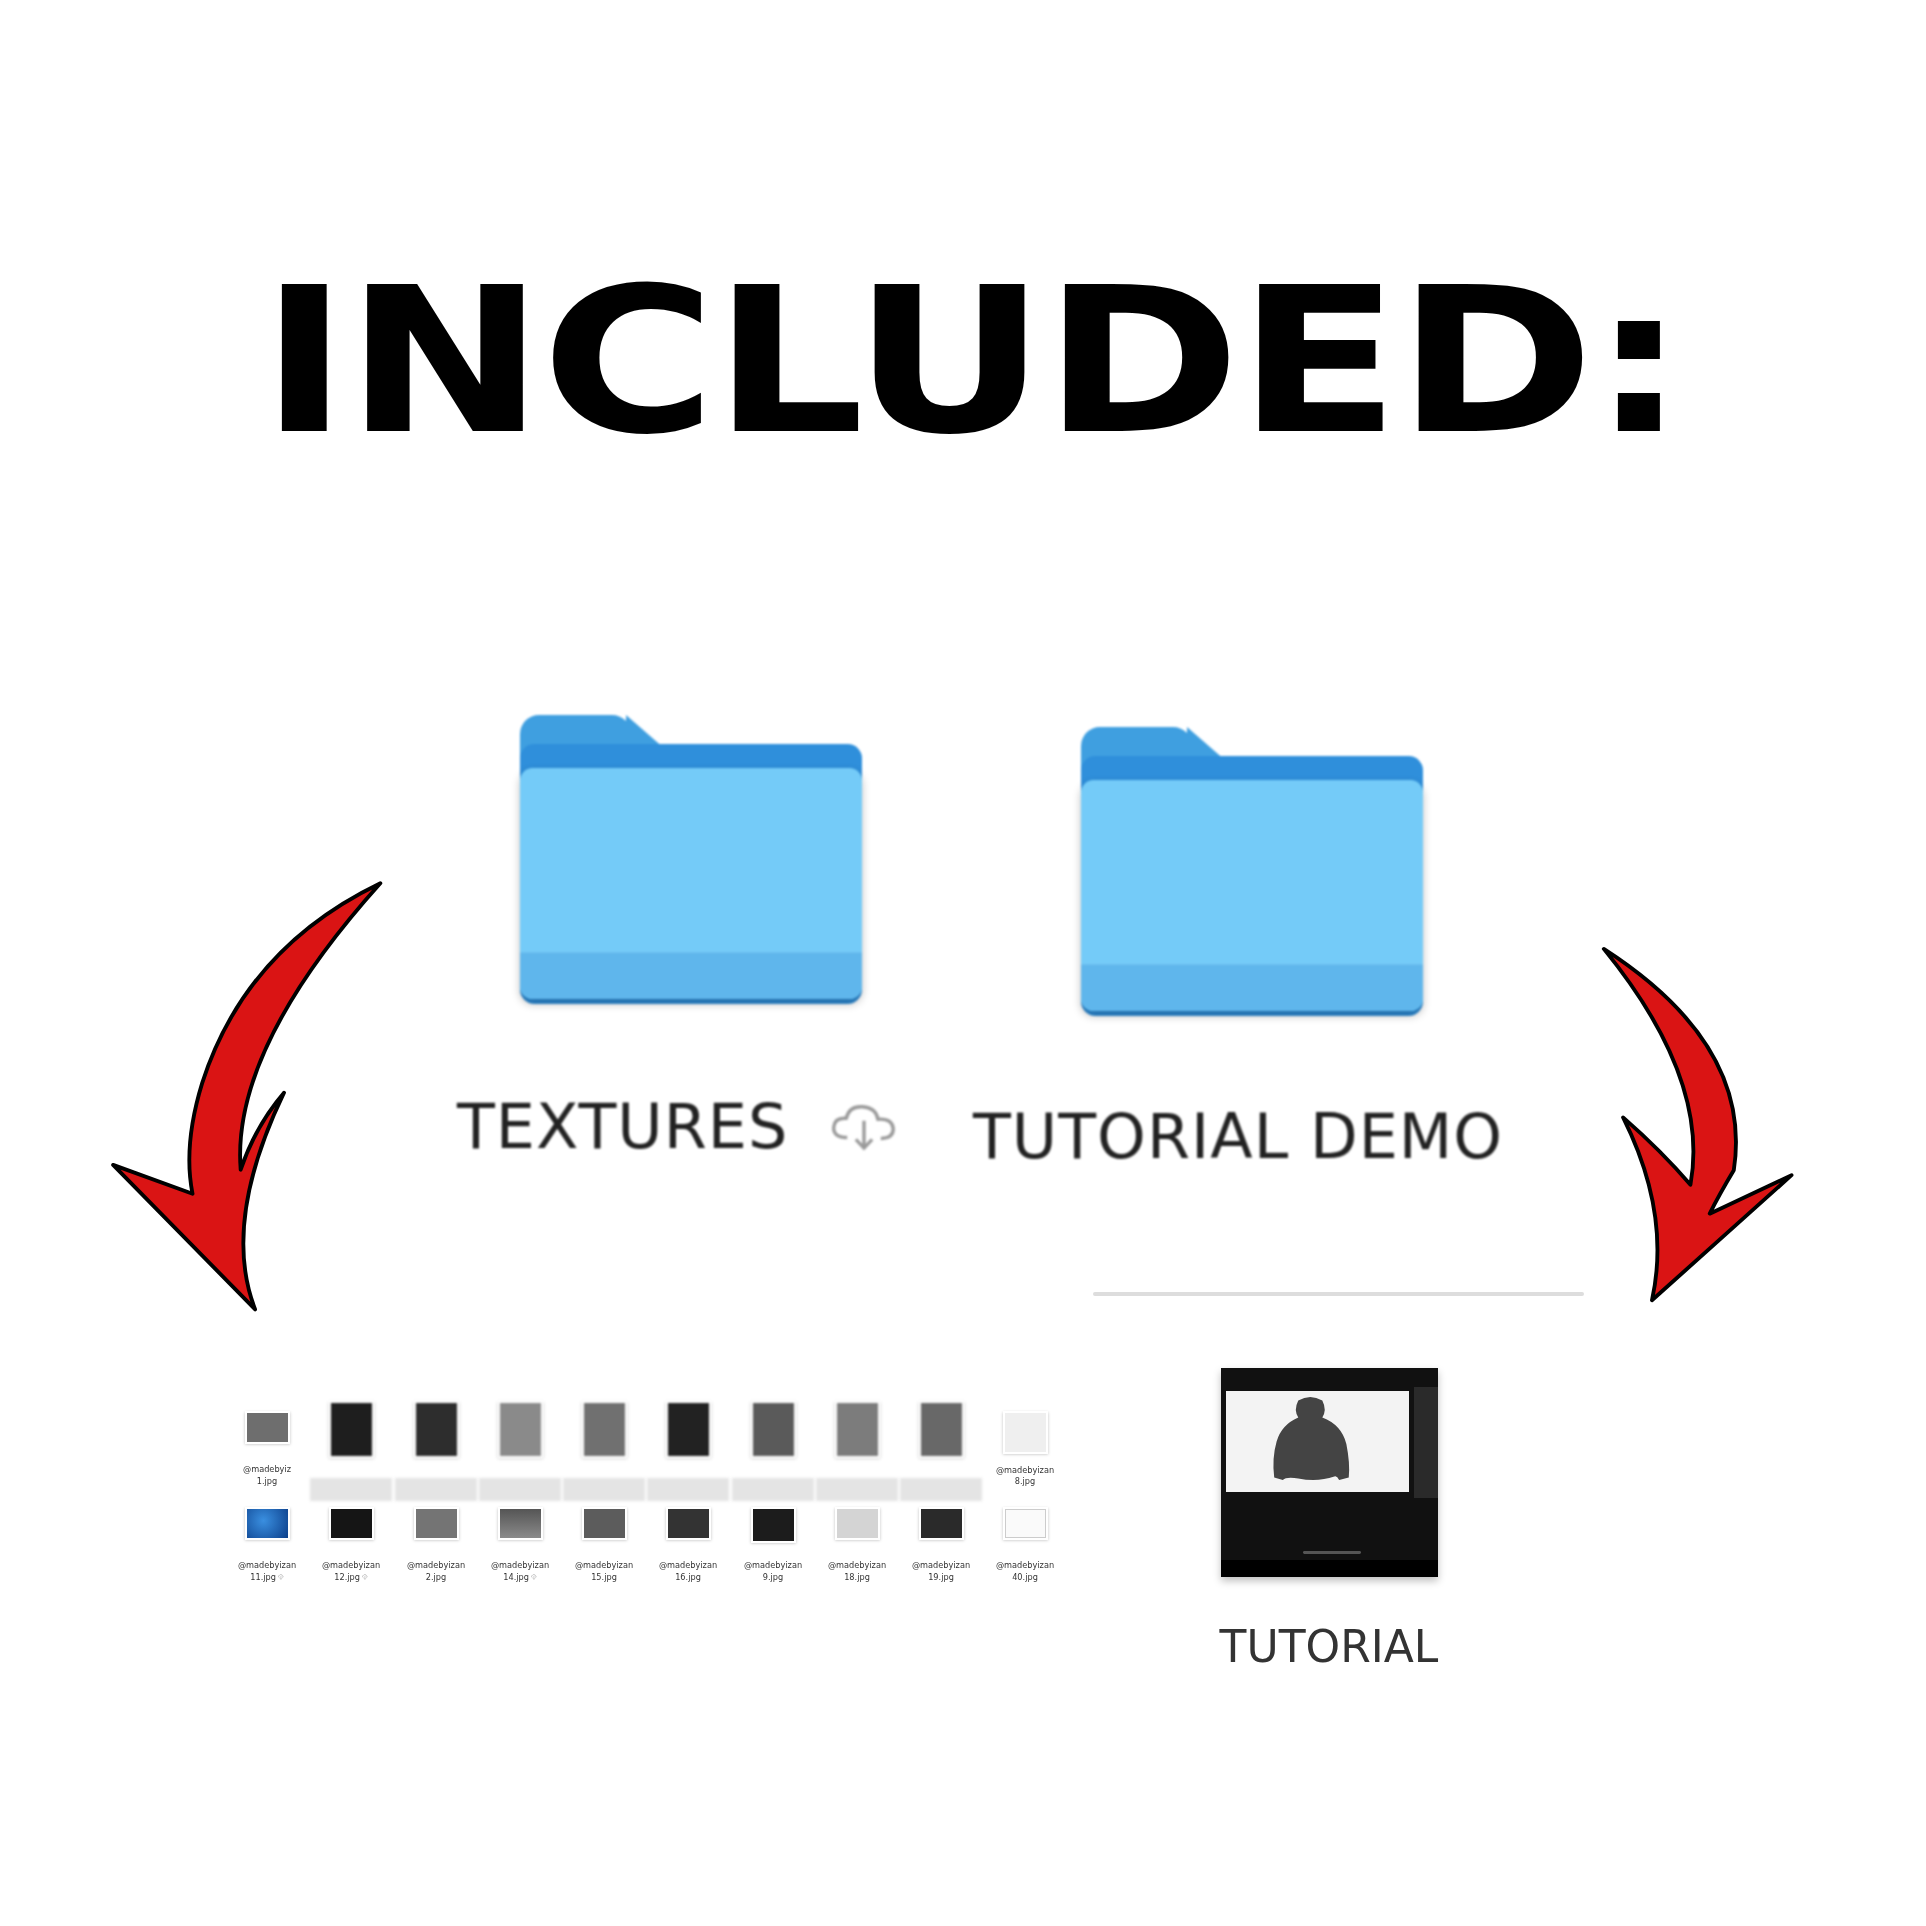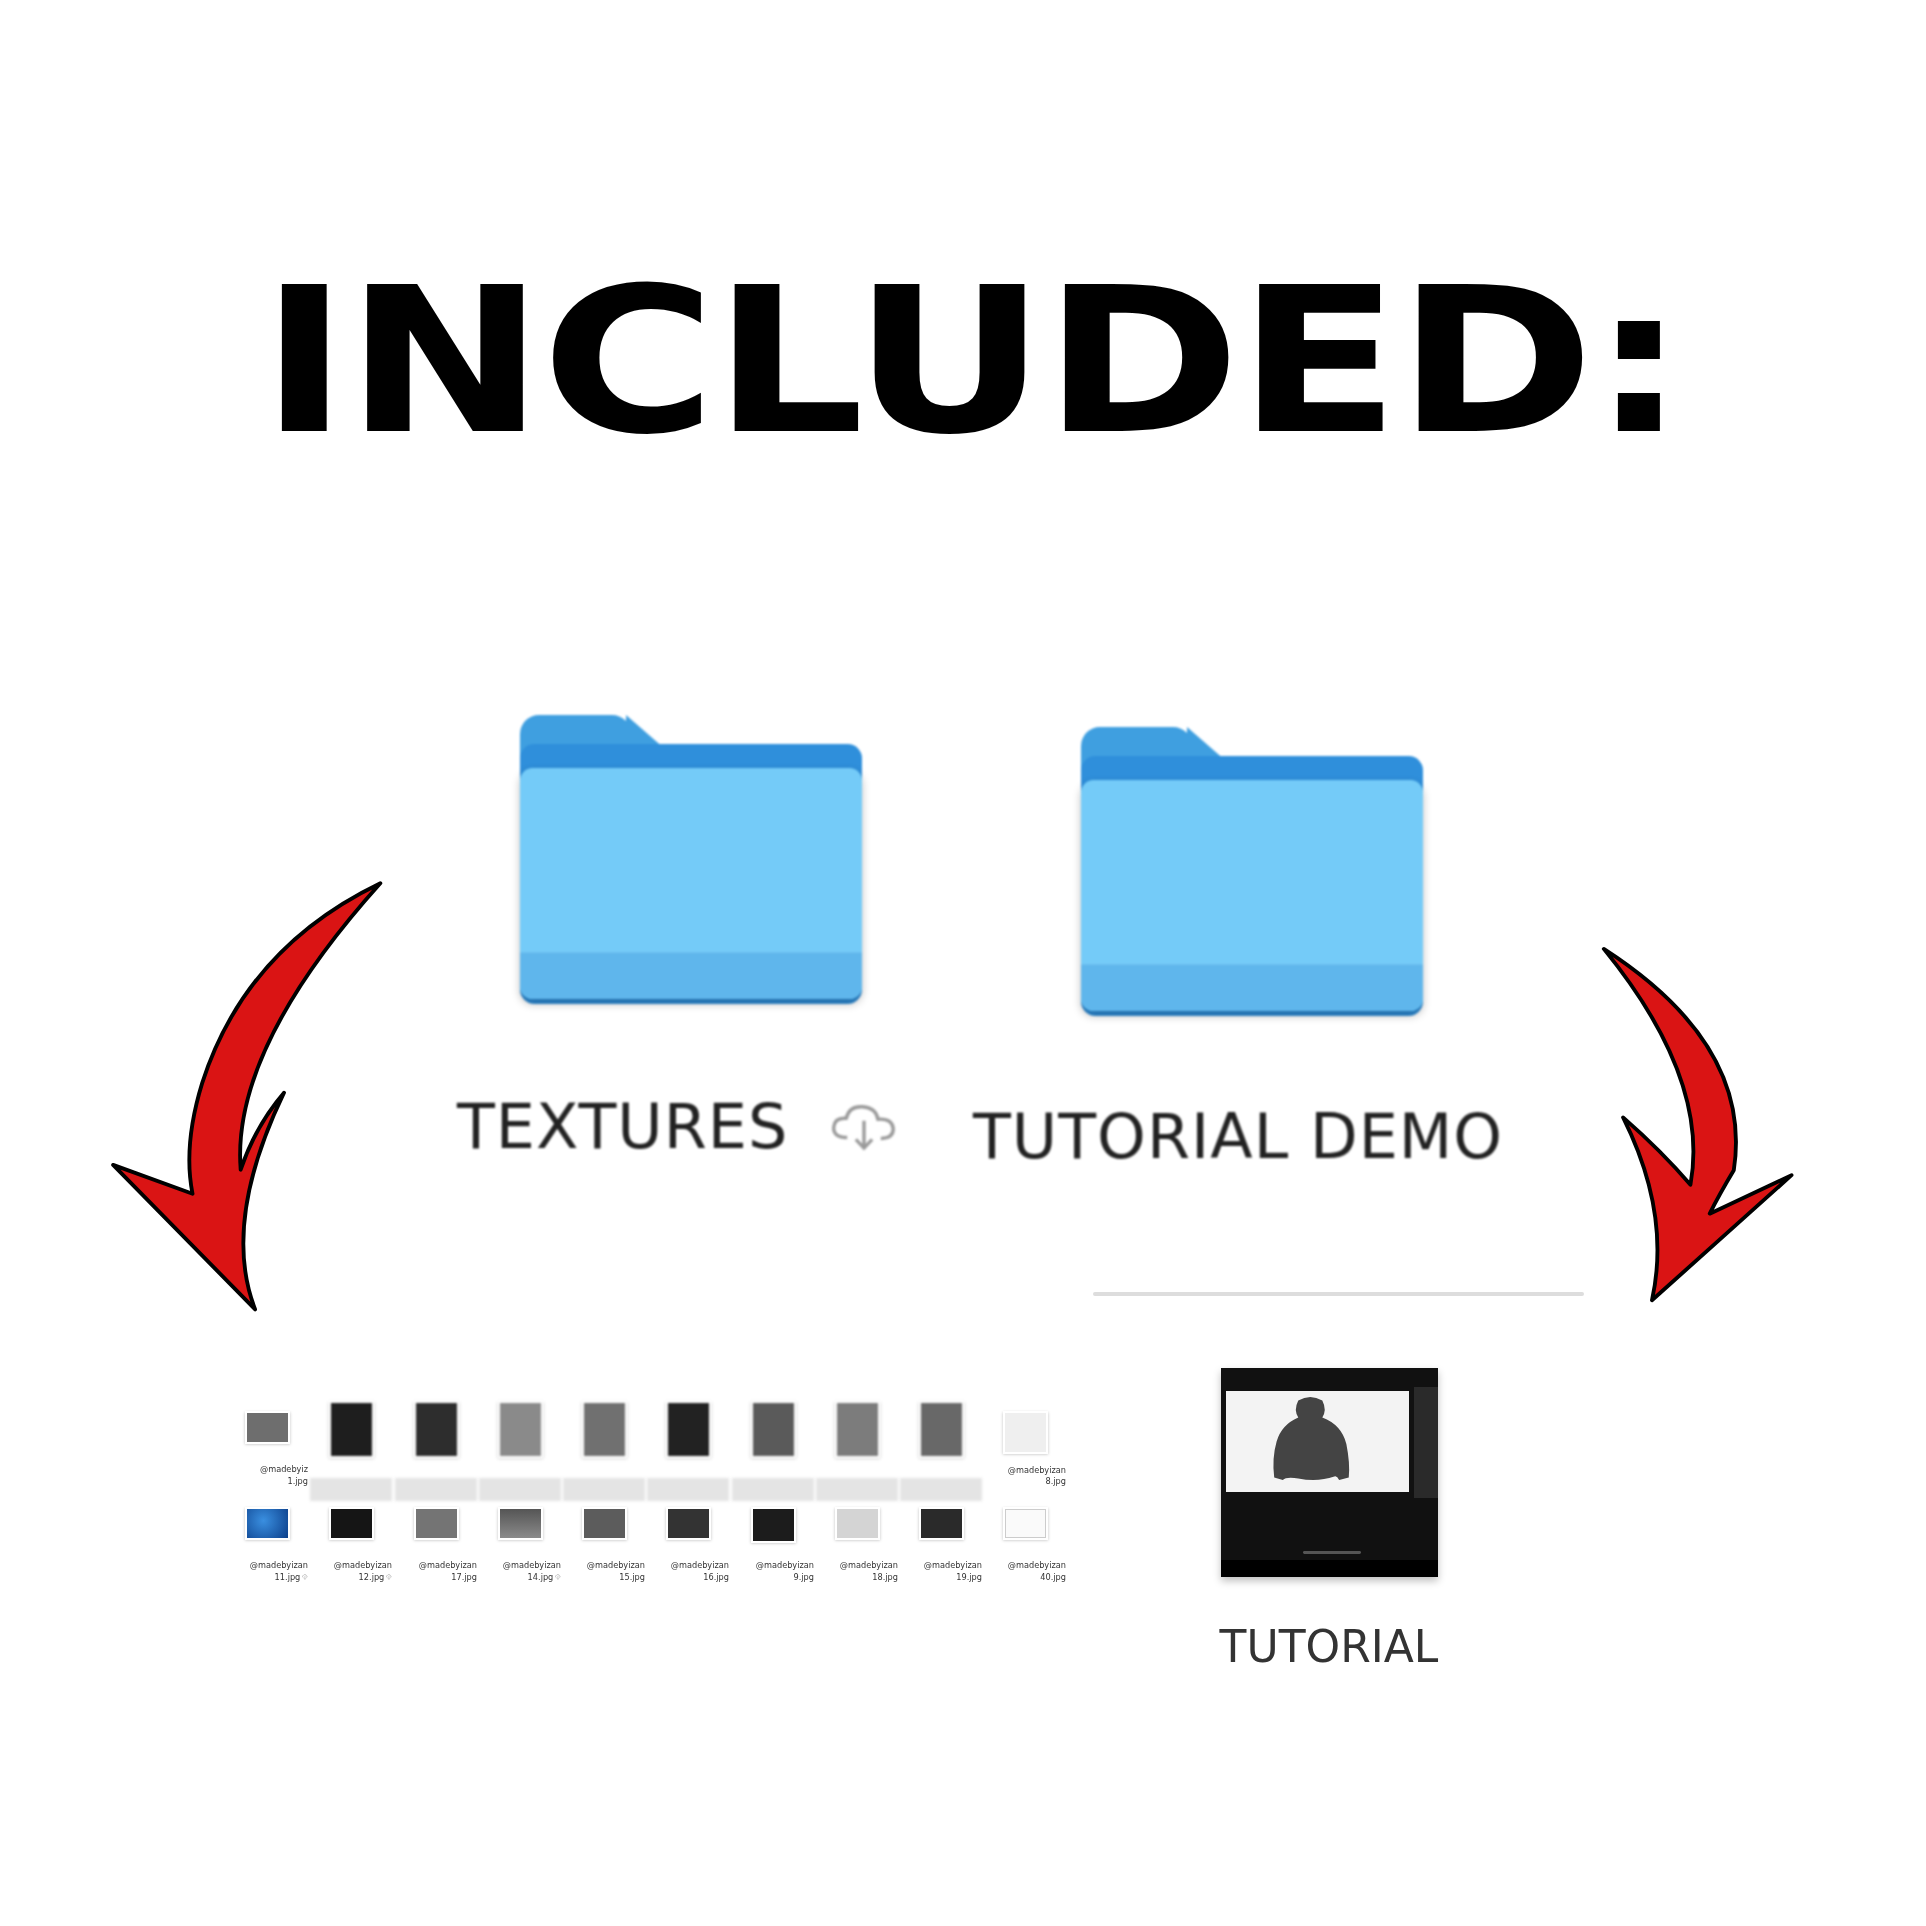--- a/index.html
+++ b/index.html
@@ -22,21 +22,21 @@
   .folder-label { position:absolute; font-family:"DejaVu Sans", sans-serif; color:#222; font-size:62px; line-height:67px; white-space:nowrap; filter:blur(1px); letter-spacing:1px; }
 
   .cloud-icon { display:inline-block; vertical-align:middle; margin-left:19px; }
 
   .divider { position:absolute; left:1093px; top:1292px; width:491px; height:3.9px; background:#dddddd; border-radius:1.9px; }
 
   .grid { position:absolute; left:226px; top:1411px; width:847px; }
   .tile { position:absolute; width:82px; text-align:center; }
   .tile .thumb { position:relative; margin:0 auto; width:41px; height:29px; background:#fff; border:2.4px solid #fff; box-shadow:0 1.4px 2.9px rgba(0,0,0,0.25); }
   .tile .thumb .img { width:100%; height:100%; }
-  .tile .name { font-family:"DejaVu Sans", sans-serif; font-size:8.2px; line-height:11.6px; color:#333; margin-top:20px; white-space:nowrap;text-align:right; }
+  .tile .name { font-family:"DejaVu Sans", sans-serif; font-size:8.2px; line-height:11.6px; color:#333; margin-top:20px; white-space:nowrap; }
   .tile .cloud-mini { display:inline-block; width:5.8px; height:5.8px; margin-left:1.9px; vertical-align:middle; }
   .tile.pixelated .name { color:transparent; background:#e4e4e4; filter:blur(1.4px); height:23px; }
   .tile.pixelated .thumb { height:53px; filter:blur(1px); }
 
   .video-thumb { position:absolute; left:1221px; top:1368px; width:217px; height:209px; background:#111; box-shadow:0 3.9px 7.7px rgba(0,0,0,0.25); filter:blur(0.7px); }
   .video-thumb .screen { position:absolute; left:4.8px; top:23px; width:183px; height:101px; background:#f3f3f3; }
   .video-thumb .sidebar { position:absolute; right:0; top:19px; width:24px; height:111px; background:#2a2a2a; }
   .video-thumb .bottom-bar { position:absolute; left:0; bottom:0; width:100%; height:17.3px; background:#000; }
   .video-thumb .scrub { position:absolute; left:82px; bottom:23px; width:58px; height:2.9px; background:#555; border-radius:1.4px; }
 
@@ -161,21 +161,21 @@
         <div class="img" style="background:#151515;"></div>
       </div>
     <div class="name"><span>@madebyizan</span><br><span>12.jpg</span><svg class="cloud-mini" viewBox="0 0 12 12">
           <path d="M3 7 Q1 7 1 5 Q1 3 3 3 Q4 1 6 1 Q9 1 9 4 Q11 4 11 6 Q11 7 9 7 M6 4 L6 11 M4 9 L6 11 L8 9" fill="none" stroke="#999" stroke-width="1"></path>
         </svg></div>
   </div>
   <div class="tile" style="left:169px; top:96px;">
     <div class="thumb">
         <div class="img" style="background:#747474;"></div>
       </div>
-    <div class="name"><span>@madebyizan</span><br><span>17.jpg</span></div>
+    <div class="name"><span>@madebyizan</span><br><span>2.jpg</span></div>
   </div>
   <div class="tile" style="left:253px; top:96px;">
     <div class="thumb">
         <div class="img" style="background:linear-gradient(#555,#8a8a8a);"></div>
       </div>
     <div class="name"><span>@madebyizan</span><br><span>14.jpg</span><svg class="cloud-mini" viewBox="0 0 12 12">
           <path d="M3 7 Q1 7 1 5 Q1 3 3 3 Q4 1 6 1 Q9 1 9 4 Q11 4 11 6 Q11 7 9 7 M6 4 L6 11 M4 9 L6 11 L8 9" fill="none" stroke="#999" stroke-width="1"></path>
         </svg></div>
   </div>
   <div class="tile" style="left:337px; top:96px;">

